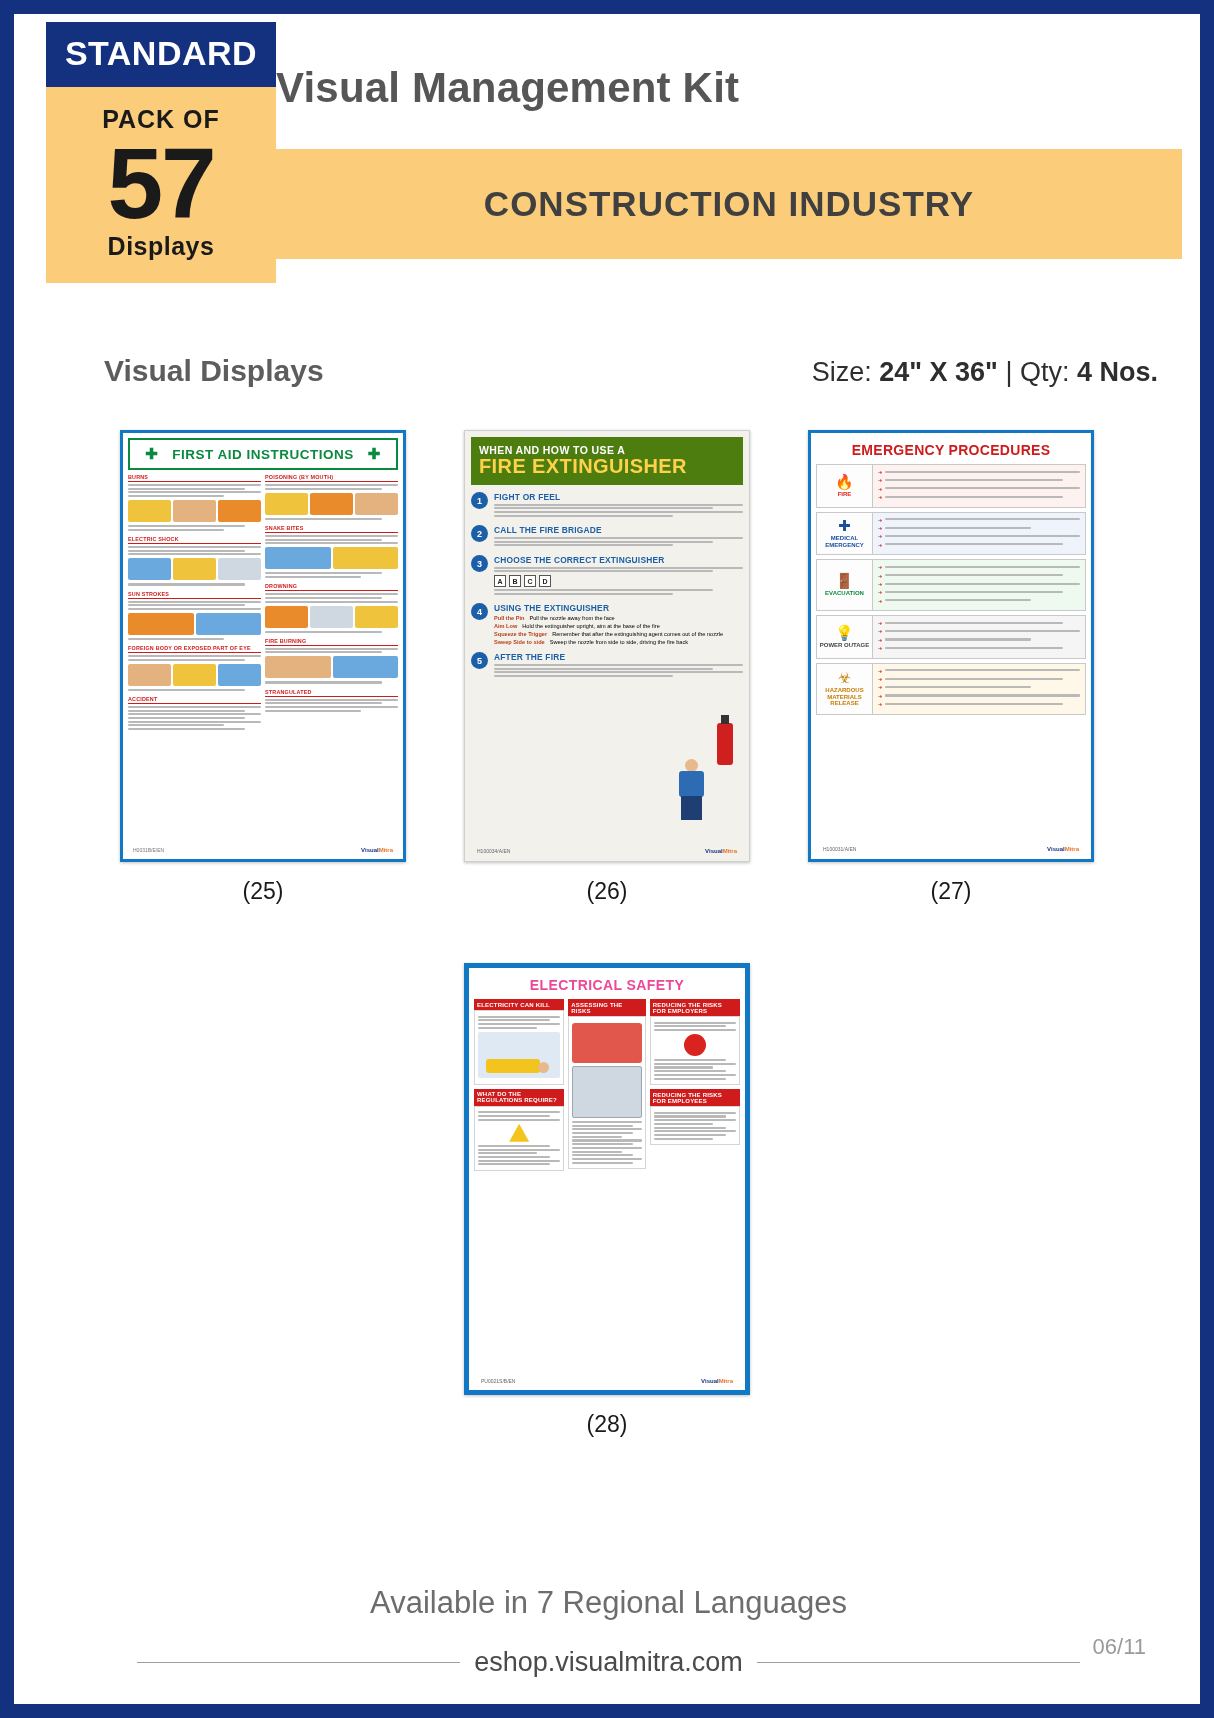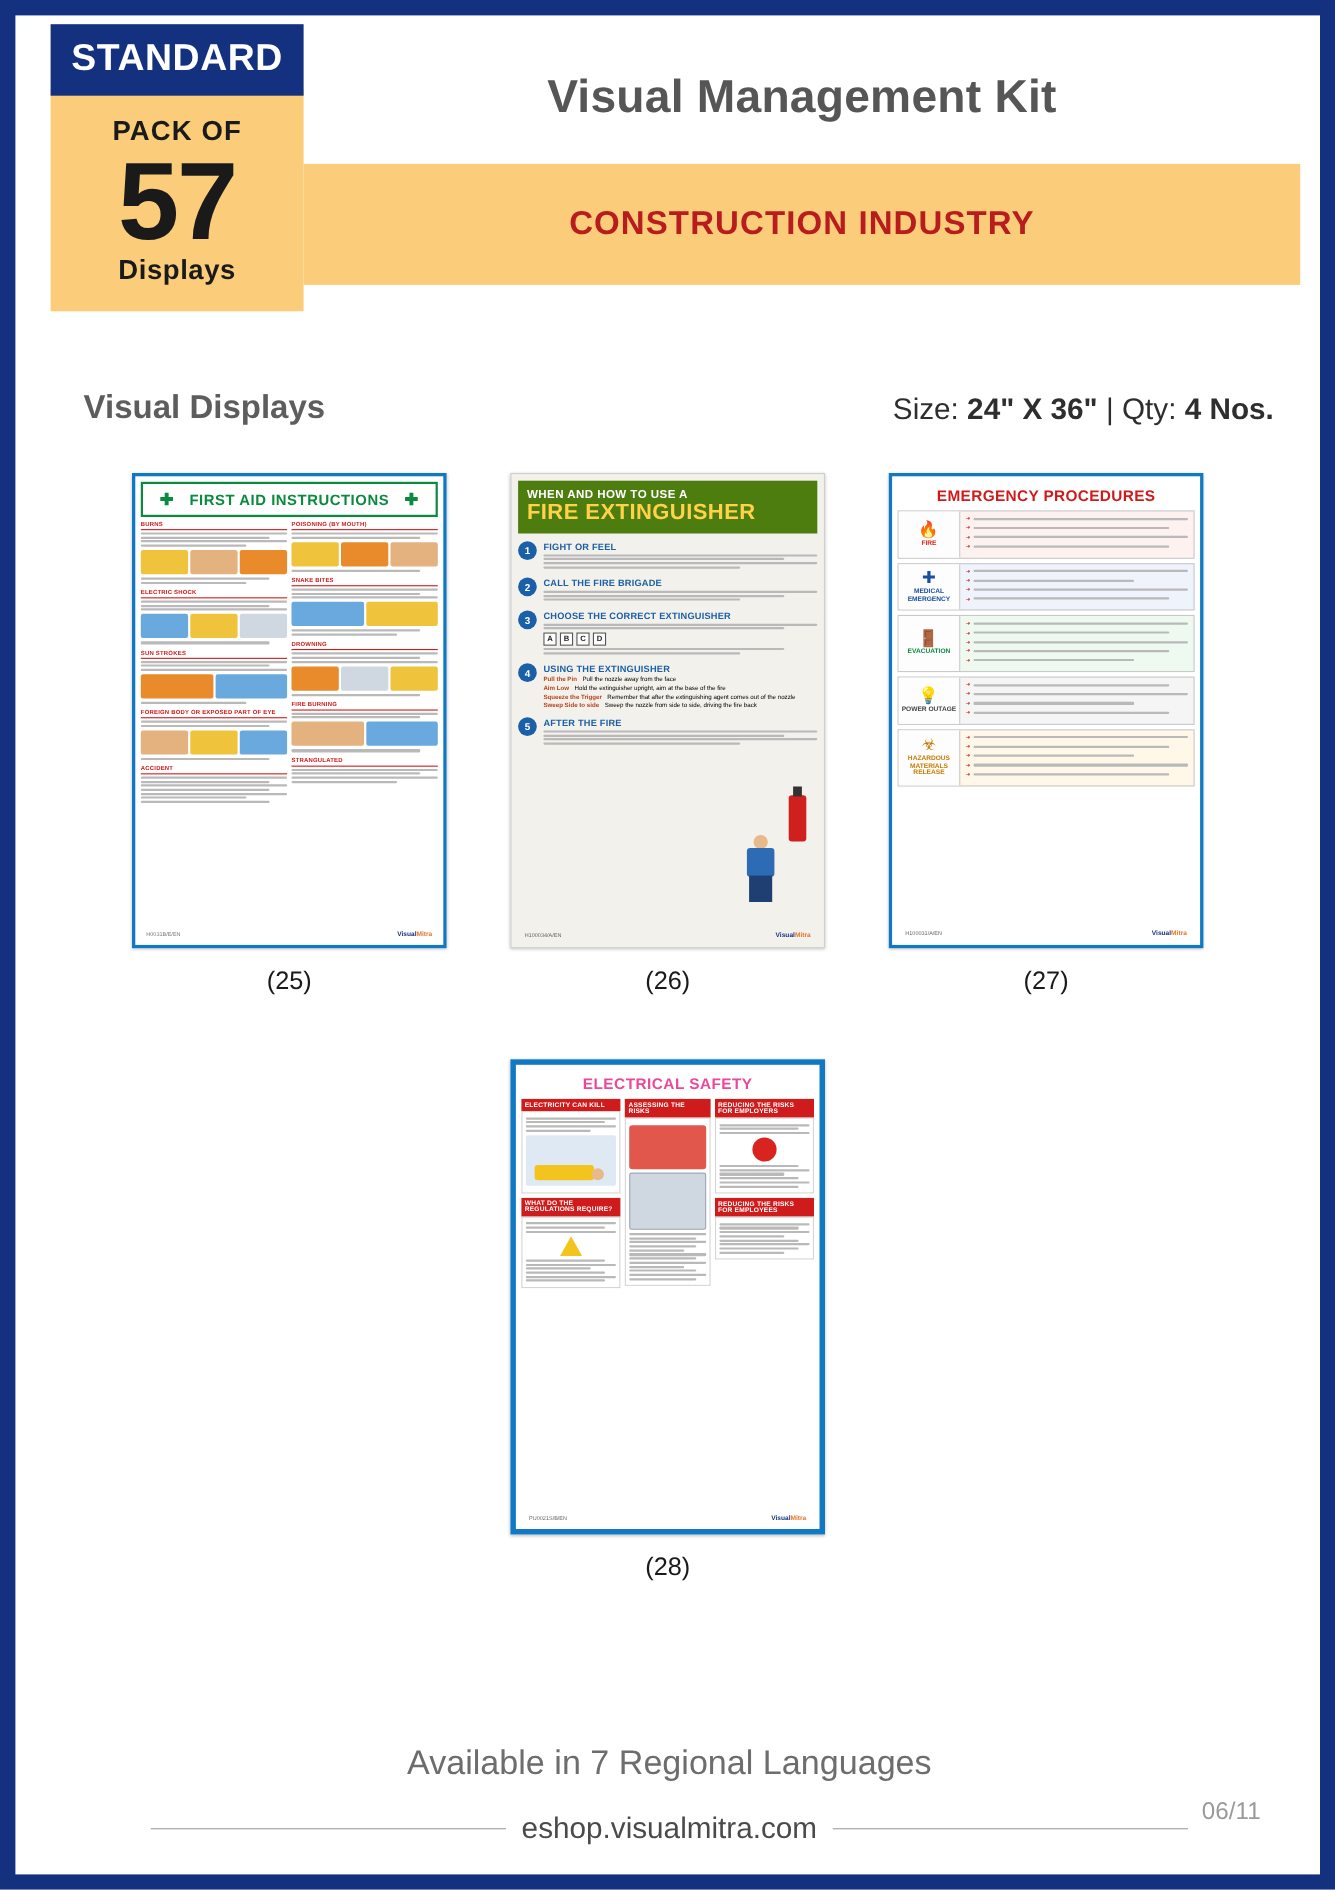--- a/index.html
+++ b/index.html
@@ -59,52 +59,52 @@
     margin: 2px 0 1px 0;
   }
   .badge-disp {
     font-size: 25px;
     font-weight: bold;
     letter-spacing: 0.5px;
   }
   .kit-title {
     position: absolute;
     left: 262px; right: 18px; top: 50px;
-    text-align: center;
     font-size: 42px;
     font-weight: bold;
     color: #565656;
     letter-spacing: 0.2px;
   }
   .industry-band {
     position: absolute;
     left: 262px; right: 18px; top: 135px;
     height: 110px;
     background: #fbcd7b;
     display: flex;
     align-items: center;
     justify-content: center;
   }
   .industry-band span {
-    font-size: 30px;
+    font-size: 35px;
     font-weight: bold;
-    color: #b91c1c;
+    color: #404040;
     letter-spacing: 1px;
   }
   
   .subhead {
     display: flex;
     align-items: flex-end;
     justify-content: space-between;
     padding: 40px 42px 0 62px;
   }
   .subhead .left {
     font-size: 30px;
     font-weight: bold;
     color: #5d5d5d;
+    margin-left: 28px;
   }
   .subhead .right {
     font-size: 27px;
     color: #2e2e2e;
   }
   .subhead .right b { font-weight: bold; }
   
   .grid {
     display: flex;
     justify-content: center;

